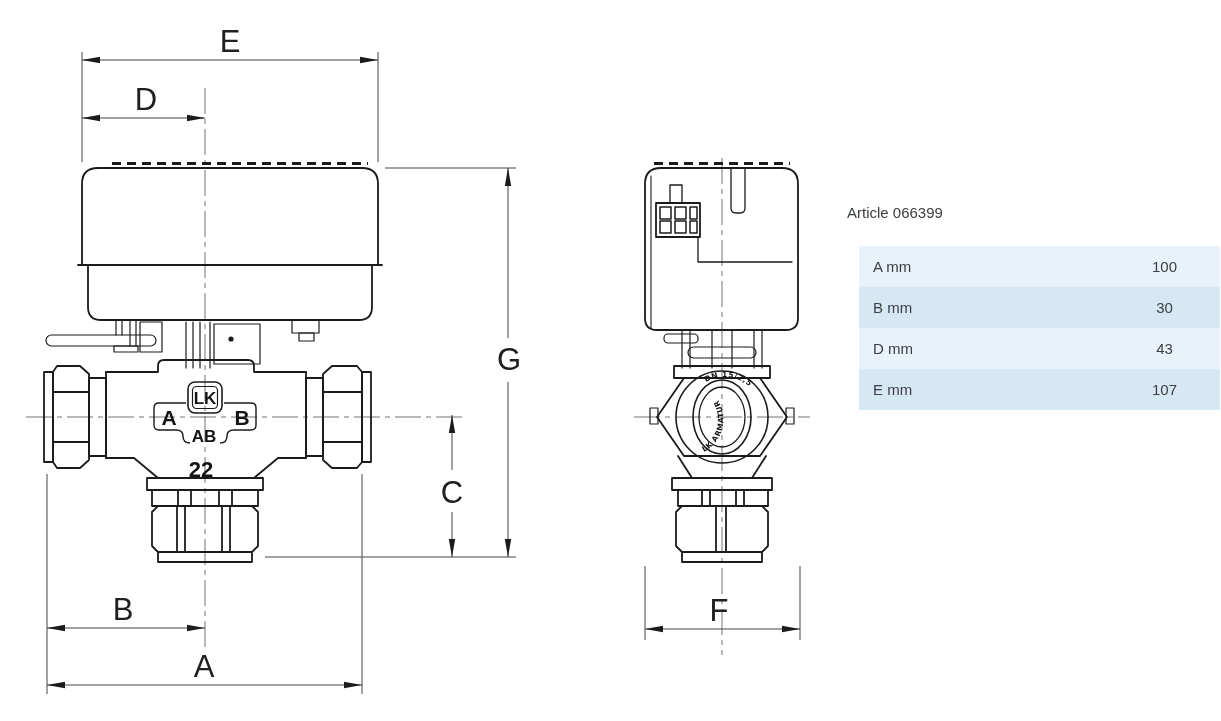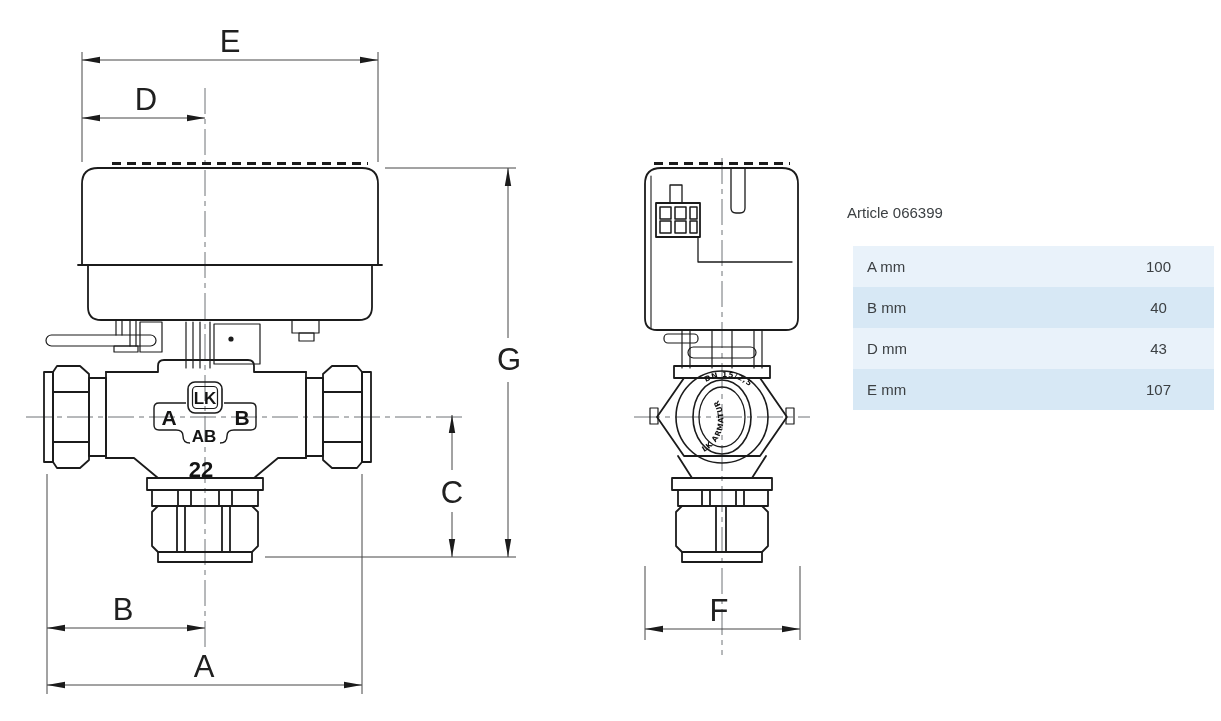--- a/index.html
+++ b/index.html
@@ -12,21 +12,21 @@
   .dim{stroke:#474747;stroke-width:1;fill:none;}
   .arrow{fill:#1b1b1b;stroke:none;}
   .vents{stroke:#1b1b1b;stroke-width:3.2;stroke-dasharray:9 6;fill:none;}
   .dim-label{font:31px "Liberation Sans",sans-serif;fill:#202020;}
   .mark{font-family:"Liberation Sans",sans-serif;font-weight:700;fill:#141414;}
   .ring{font:700 7.5px "DejaVu Sans",sans-serif;fill:#111;letter-spacing:0.6px;}
 
   
   #panel{position:absolute;left:847px;top:204px;width:366px;}
   #article{font-size:15px;color:#3c4043;margin:0 0 25px 0;}
-  table.dims{border-collapse:collapse;width:361px;margin-left:6px;
+  table.dims{border-collapse:collapse;width:361px;margin-left:12px;
              font-size:15px;color:#3c4043;border-radius:8px;}
   table.dims td{height:41px;padding:0;vertical-align:middle;}
   table.dims td.c1{padding-left:14px;width:222px;}
   table.dims td.c2{padding-left:14px;text-align:center;}
   table.dims tr:nth-child(odd){background:#e9f2fa;}
   table.dims tr:nth-child(even){background:#d7e8f5;}
 </style>
 </head>
 <body>
 
@@ -239,21 +239,21 @@
   <div id="panel">
     <p id="article">Article 066399</p>
     <table class="dims">
       <tbody>
         <tr>
           <td class="c1">A mm</td>
           <td class="c2">100</td>
         </tr>
         <tr>
           <td class="c1">B mm</td>
-          <td class="c2">40</td>
+          <td class="c2">30</td>
         </tr>
         <tr>
           <td class="c1">D mm</td>
           <td class="c2">43</td>
         </tr>
         <tr>
           <td class="c1">E mm</td>
           <td class="c2">107</td>
         </tr>
       </tbody>

